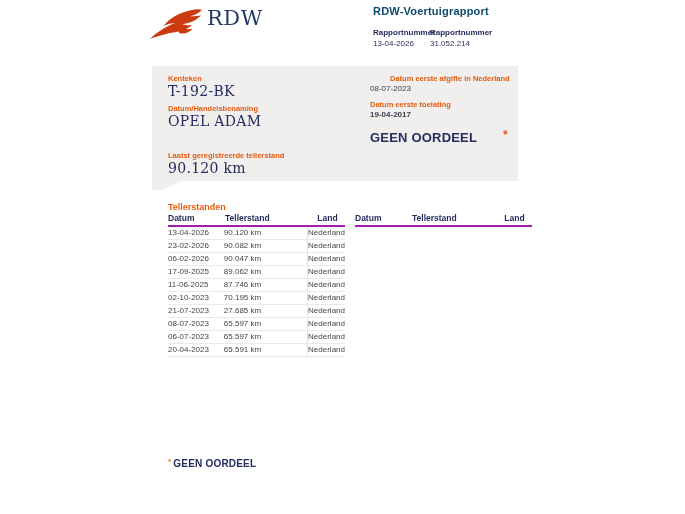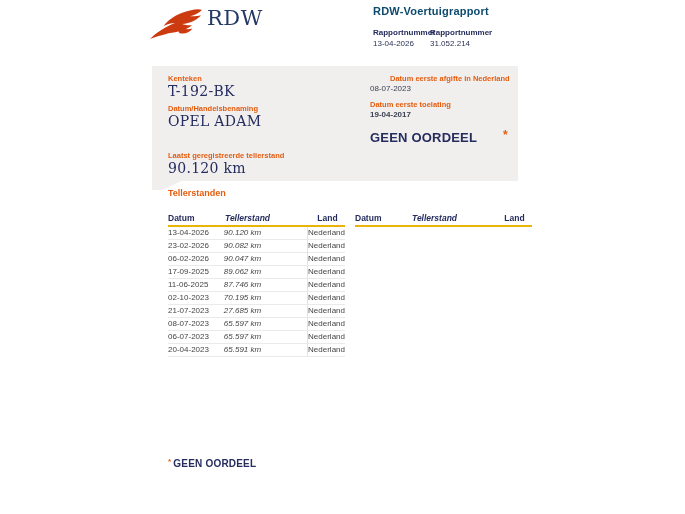--- a/index.html
+++ b/index.html
@@ -54,38 +54,38 @@
   .p-merk           { left:16px; top:47px; }
   .p-teller-label   { left:16px; top:85px; }
   .p-teller         { left:16px; top:94px; }
   .p-afgifte-label  { left:218px; top:8px;margin-left:20px; }
   .p-afgifte        { left:218px; top:18px; }
   .p-toelating-label{ left:218px; top:34px; }
   .p-toelating      { left:218px; top:44px;font-weight:bold; }
 
   
   .section-title {
-    position:absolute; left:168px; top:188px;
+    position:absolute; left:168px; top:202px;
     font-size:9px; font-weight:bold; color:#e55c0f;
   }
   .tbl { position:absolute; top:213px; width:177px; }
   .tbl-left  { left:168px; }
   .tbl-right { left:355px; }
   .t-head {
     display:flex; height:12px; line-height:11px;
-    border-bottom:2px solid #eab308;
+    border-bottom:2px solid #a21caf;
     font-size:8.5px; font-weight:bold; color:#252c5e;
   }
   .t-row {
     display:flex; height:12px; line-height:12px;
     border-bottom:1px solid #eaeaea;
     font-size:8px; color:#454545;
   }
   .c0 { width:57px; }
-  .c1 { width:85px;font-style:italic; }
+  .c1 { width:85px; }
   .t-row .c1 { border-right:1px solid #e2e2e2; }
   .c2 { flex:1; text-align:center; }
 
   
   .footnote-title {
     position:absolute; left:168px; top:457px;
     font-size:10px; font-weight:bold; color:#252c5e; letter-spacing:0.2px;
   }
   .footnote-title .marker {
     color:#e55c0f; font-size:8px; vertical-align:3px; margin-right:2px;

